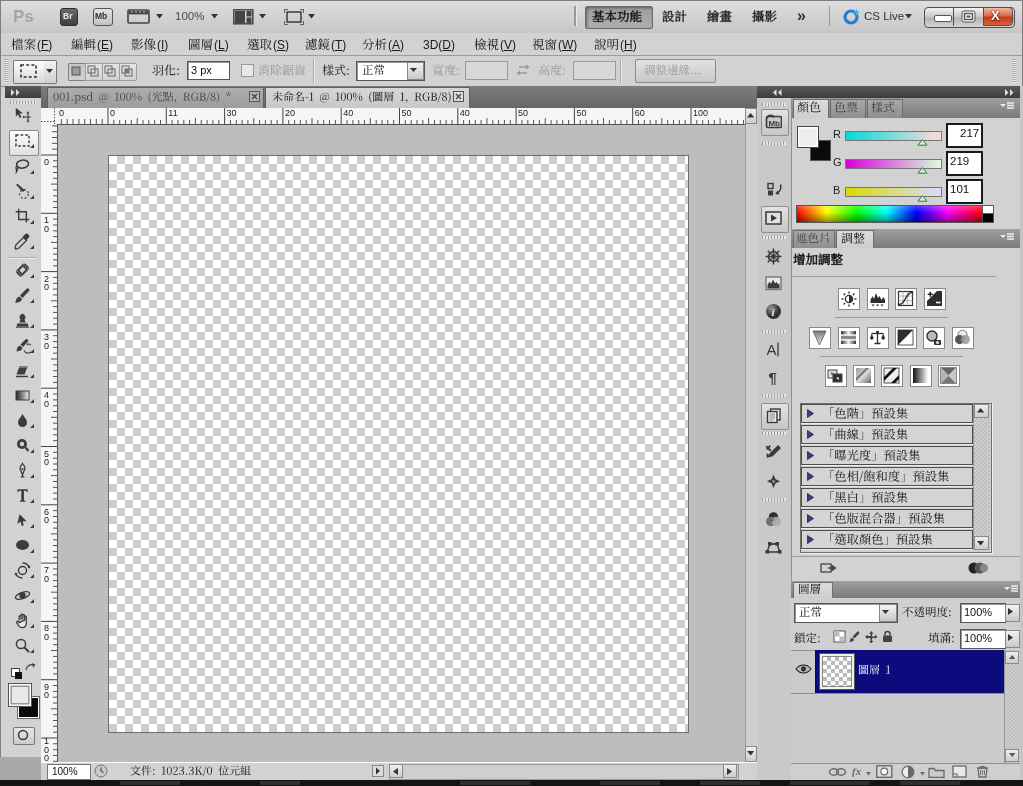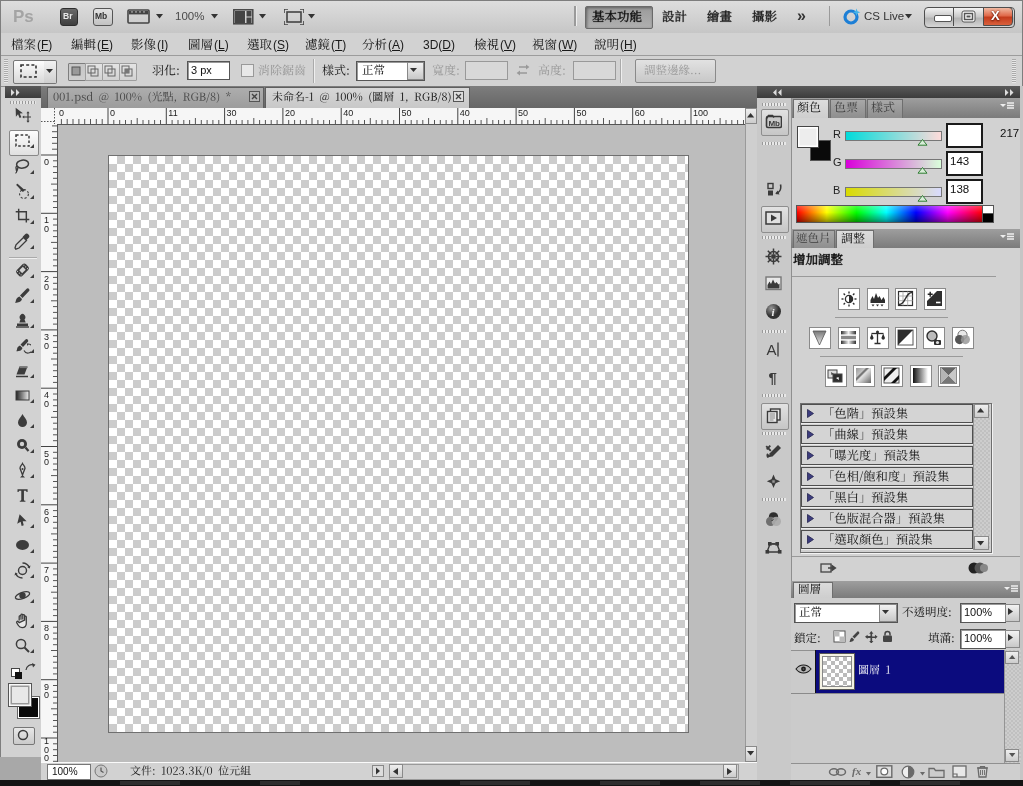--- a/index.html
+++ b/index.html
@@ -1143,35 +1143,35 @@
     <path d="M7 1h7M7 3.5h7M7 6h7" stroke="#eee" stroke-width="1.3"></path>
   </svg>
 <div class="abs" style="left:810px;top:140px;width:19px;height:19px;background:#0a0a0a;border:1px solid #555"></div>
 <div class="abs" style="left:797px;top:126px;width:20px;height:20px;background:#ededed;border:1px solid #444;box-shadow:inset 0 0 0 1.5px #fff"></div>
 <div class="t" style="left:833px;top:128px;font:normal 11px 'Liberation Sans', sans-serif;color:#222;letter-spacing:0">R</div>
 <div class="abs" style="left:845px;top:131px;width:95px;height:8px;background:linear-gradient(to right,#00dbda,#ffdbda);border:1px solid #777"></div>
 <svg class="abs" style="left:917px;top:139px;" width="11" height="7" viewBox="0 0 11 7">
     <path d="M5.5 0.5L10 6.2H1z" fill="#d8ecd8" stroke="#2e7d32" stroke-width="1"></path>
   </svg>
 <div class="abs" style="left:946px;top:123px;width:33px;height:21px;background:#fff;border:2px solid #1a1a1a"></div>
-<div class="t" style="left:1000px;top:127px;font:normal 11.5px 'Liberation Sans', sans-serif;color:#111;letter-spacing:0">217</div>
+<div class="t" style="left:960px;top:127px;font:normal 11.5px 'Liberation Sans', sans-serif;color:#111;letter-spacing:0">217</div>
 <div class="t" style="left:833px;top:156px;font:normal 11px 'Liberation Sans', sans-serif;color:#222;letter-spacing:0">G</div>
 <div class="abs" style="left:845px;top:159px;width:95px;height:8px;background:linear-gradient(to right,#d900da,#d9ffda);border:1px solid #777"></div>
 <svg class="abs" style="left:917px;top:167px;" width="11" height="7" viewBox="0 0 11 7">
     <path d="M5.5 0.5L10 6.2H1z" fill="#d8ecd8" stroke="#2e7d32" stroke-width="1"></path>
   </svg>
 <div class="abs" style="left:946px;top:151px;width:33px;height:21px;background:#fff;border:2px solid #1a1a1a"></div>
-<div class="t" style="left:950px;top:155px;font:normal 11.5px 'Liberation Sans', sans-serif;color:#111;letter-spacing:0">143</div>
+<div class="t" style="left:950px;top:155px;font:normal 11.5px 'Liberation Sans', sans-serif;color:#111;letter-spacing:0">219</div>
 <div class="t" style="left:833px;top:184px;font:normal 11px 'Liberation Sans', sans-serif;color:#222;letter-spacing:0">B</div>
 <div class="abs" style="left:845px;top:187px;width:95px;height:8px;background:linear-gradient(to right,#d9db00,#d9dbff);border:1px solid #777"></div>
 <svg class="abs" style="left:917px;top:195px;" width="11" height="7" viewBox="0 0 11 7">
     <path d="M5.5 0.5L10 6.2H1z" fill="#d8ecd8" stroke="#2e7d32" stroke-width="1"></path>
   </svg>
 <div class="abs" style="left:946px;top:179px;width:33px;height:21px;background:#fff;border:2px solid #1a1a1a"></div>
-<div class="t" style="left:950px;top:183px;font:normal 11.5px 'Liberation Sans', sans-serif;color:#111;letter-spacing:0">138</div>
+<div class="t" style="left:950px;top:183px;font:normal 11.5px 'Liberation Sans', sans-serif;color:#111;letter-spacing:0">101</div>
 <div class="abs" style="left:796px;top:205px;width:186px;height:16px;background:linear-gradient(to bottom,rgba(255,255,255,0.25),rgba(0,0,0,0) 40%,rgba(0,0,0,0.28) 80%,rgba(0,0,0,0.45)),linear-gradient(to right,#f00,#ff0 16%,#0f0 32%,#0ff 48%,#00f 64%,#f0f 81%,#f00);border:1px solid #555;border-right:none"></div>
 <div class="abs" style="left:982px;top:205px;width:10px;height:8px;background:#fff;border:1px solid #555"></div>
 <div class="abs" style="left:982px;top:213px;width:10px;height:8px;background:#000;border:1px solid #555"></div>
 <div class="abs" style="left:791px;top:229px;width:229px;height:19px;background:linear-gradient(#9e9e9e,#7b7b7b)"></div>
 <div class="abs" style="left:793px;top:230px;width:42px;height:18px;background:linear-gradient(#a8a8a8,#8e8e8e);border:1px solid #6e6e6e;border-bottom:none;box-sizing:border-box"></div>
 <div class="t" style="left:796px;top:232px">
     <svg style="overflow:visible" width="36" height="14" viewBox="0 0 36 14">
       <g fill="#3f3f3f" transform="matrix(0.0115,0,0,-0.0115,0,10.12)">
         <use href="#g81" x="0"></use>
         <use href="#g79" x="1000"></use>

